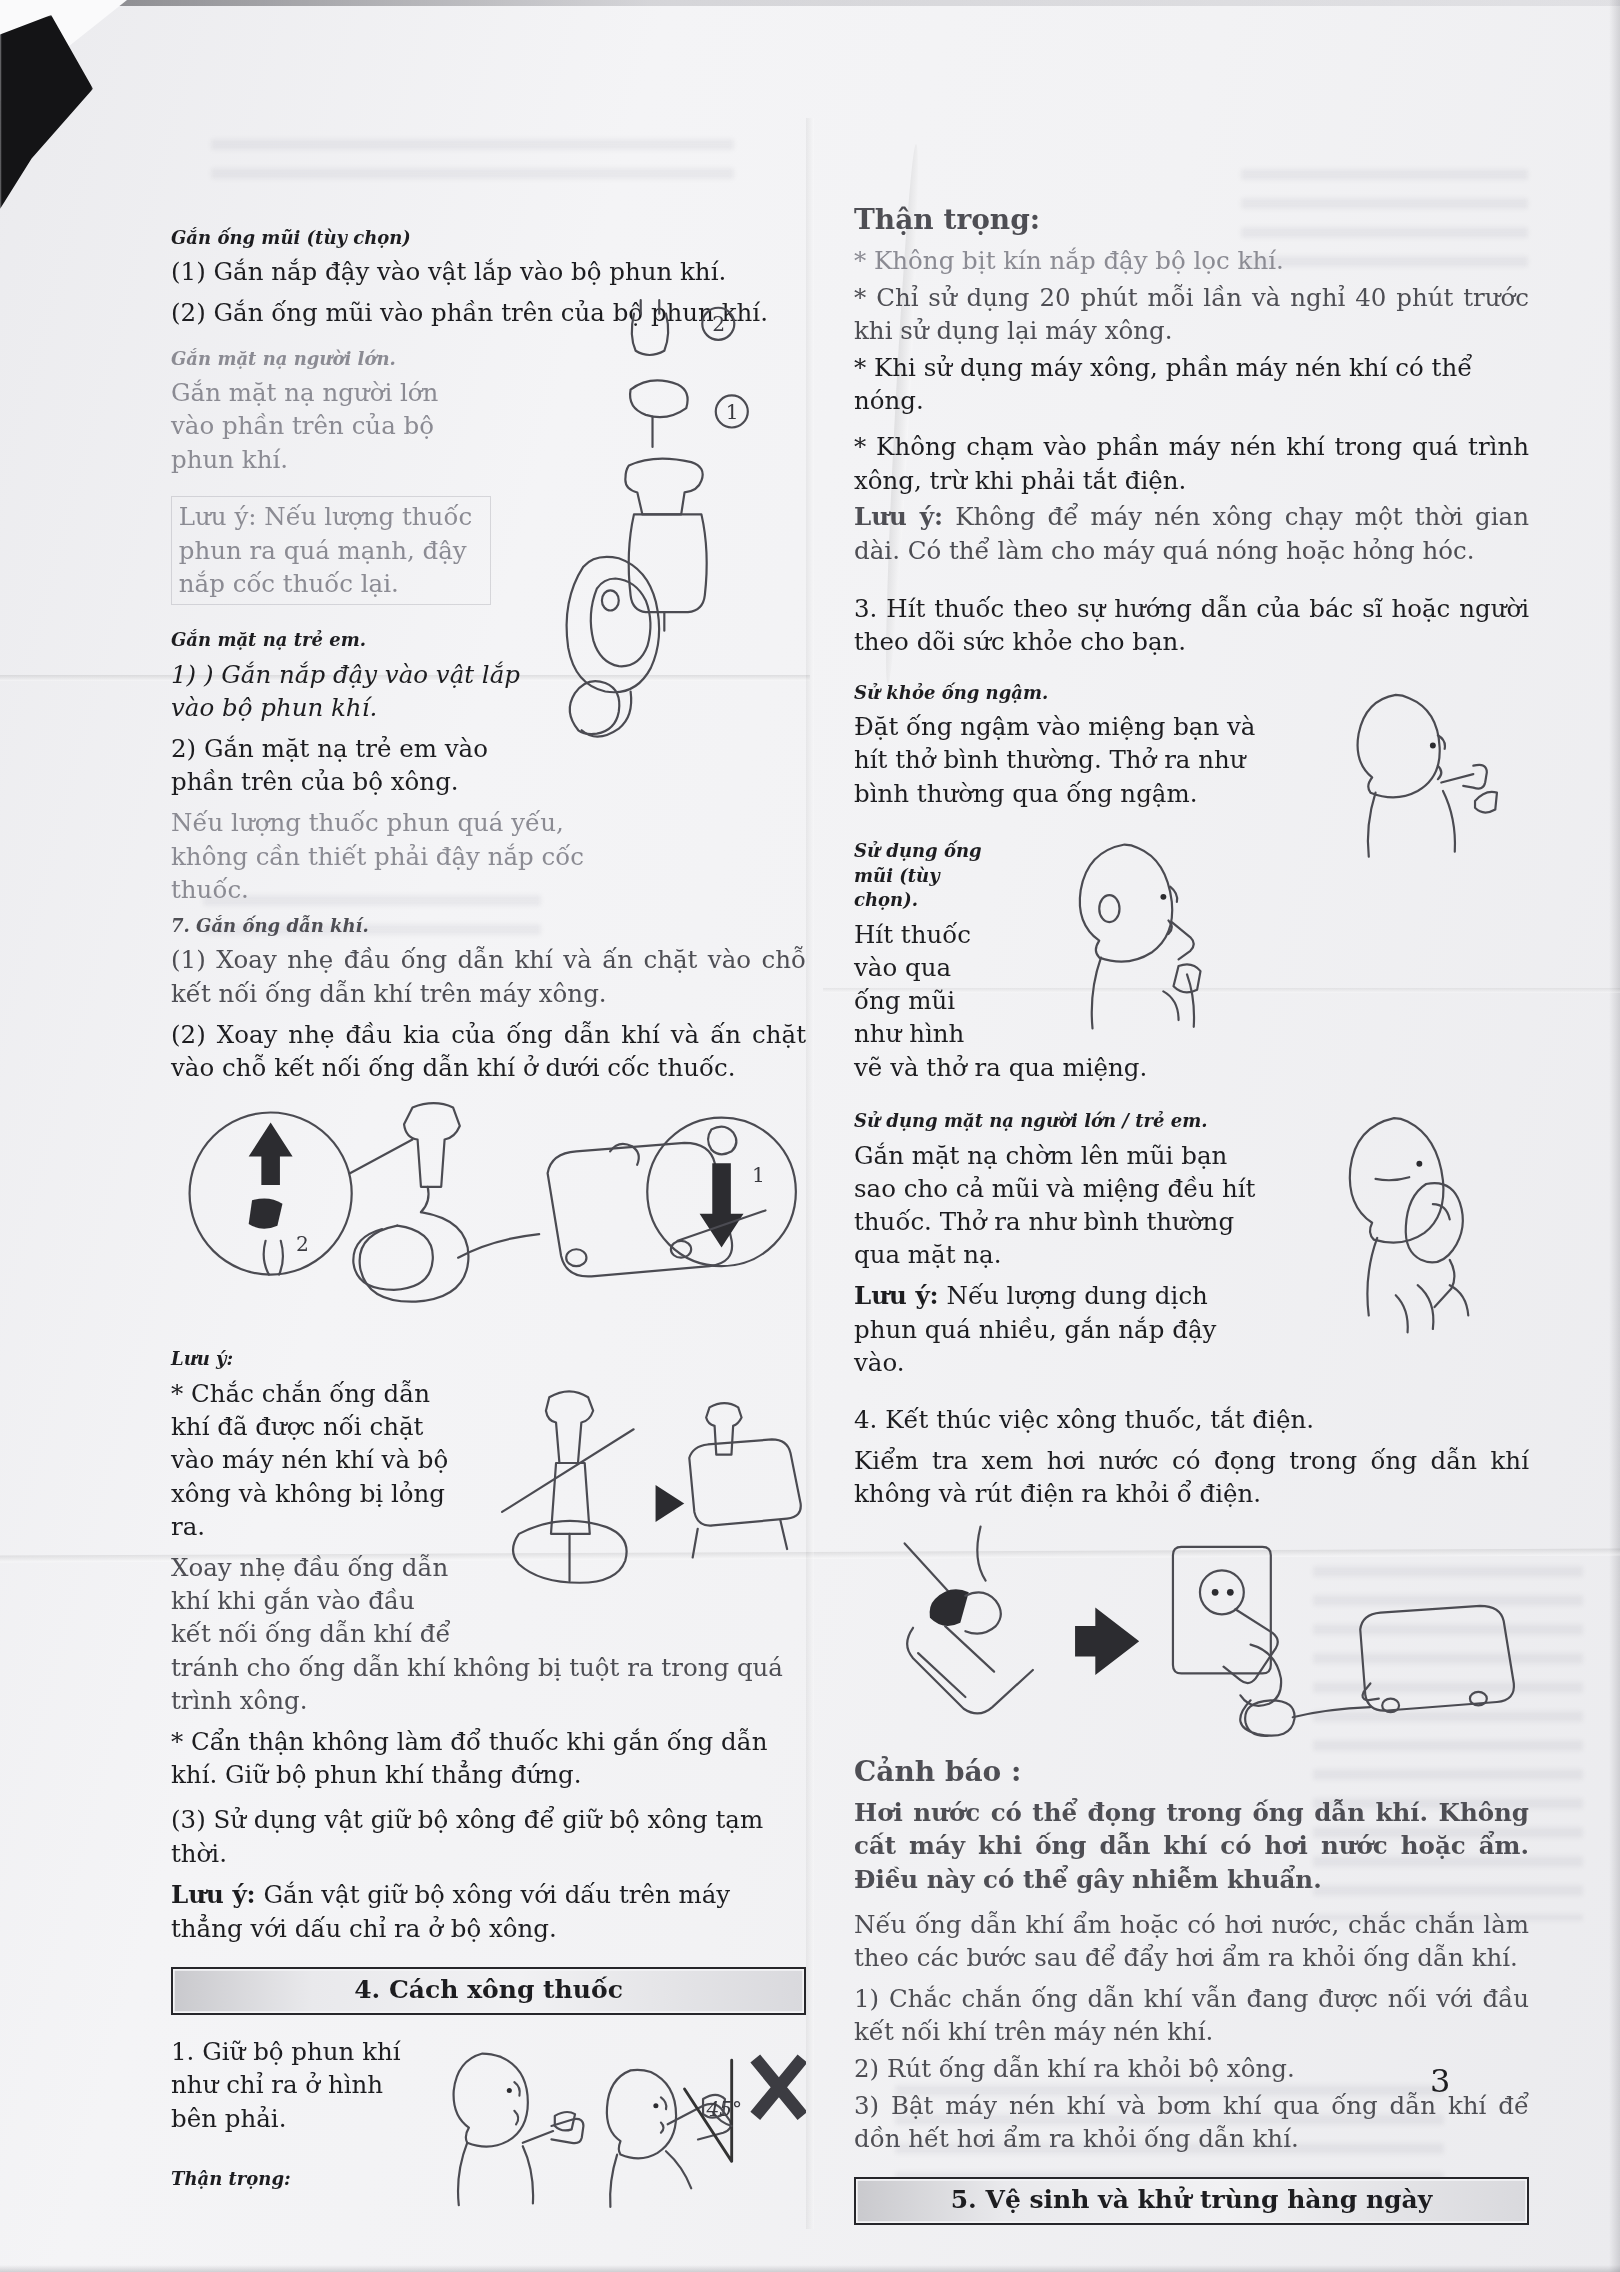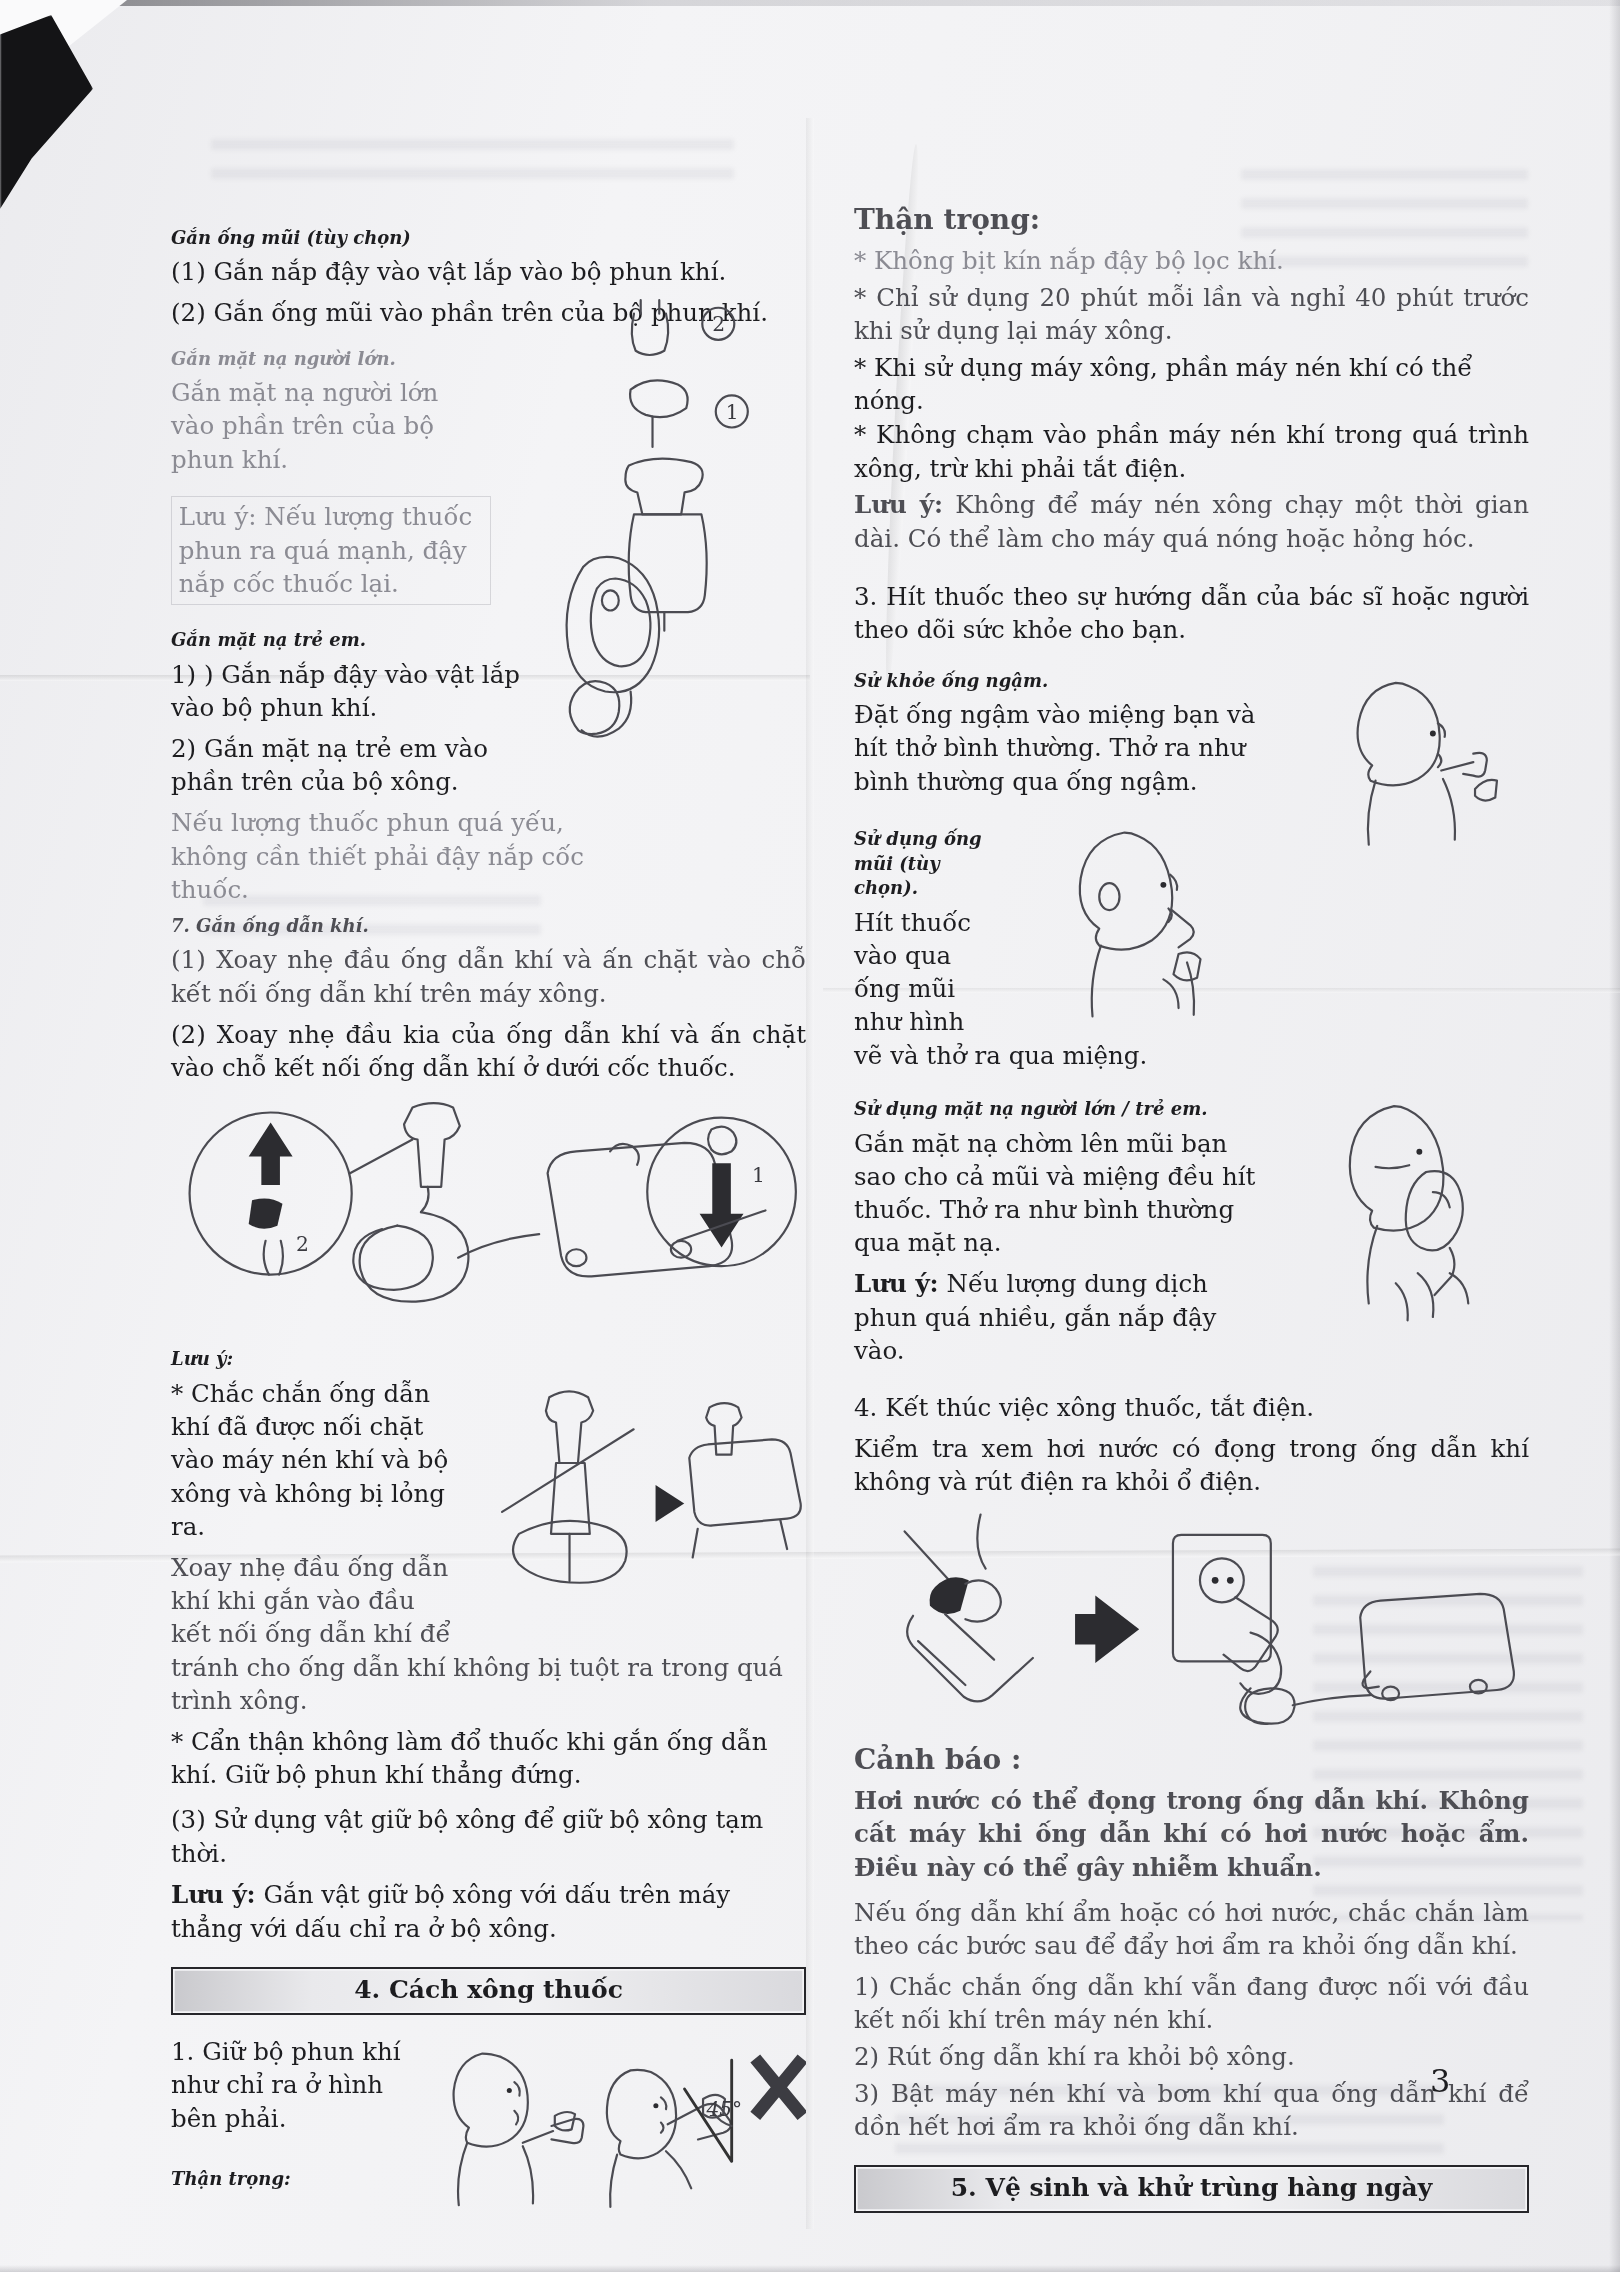--- a/index.html
+++ b/index.html
@@ -100,21 +100,21 @@
         <path class="sk" d="M30 524 q-18 -22 -4 -44 q14 -20 36 -12 q20 8 16 34 q-4 22 -26 26 q-14 2 -22 -4 z"></path>
       </svg>
     </div>
 
     <p class="h-bi faded" style="margin-top:17px;">Gắn mặt nạ người lớn.</p>
     <p class="faded" style="width:279px;">Gắn mặt nạ người lớn vào phần trên của bộ phun khí.</p>
 
     <p class="faded note-frame" style="width:304px;margin-top:20px;">Lưu ý: Nếu lượng thuốc phun ra quá mạnh, đậy nắp cốc thuốc lại.</p>
 
     <p class="h-bi" style="margin-top:23.6px;">Gắn mặt nạ trẻ em.</p>
-    <p style="width:363px;">1) ) Gắn nắp đậy vào vật lắp vào bộ phun khí.</p>
+    <p style="width:363px;font-style:italic;">1) ) Gắn nắp đậy vào vật lắp vào bộ phun khí.</p>
     <p style="width:363px;">2) Gắn mặt nạ trẻ em vào phần trên của bộ xông.</p>
     <p class="faded" style="width:473px;">Nếu lượng thuốc phun quá yếu, không cần thiết phải đậy nắp cốc thuốc.</p>
 
     <p class="h-bi dim" style="clear:both;font-style:italic;">7. Gắn ống dẫn khí.</p>
     <p class="dim jst">(1) Xoay nhẹ đầu ống dẫn khí và ấn chặt vào chỗ kết nối ống dẫn khí trên máy xông.</p>
     <p class="jst">(2) Xoay nhẹ đầu kia của ống dẫn khí và ấn chặt vào chỗ kết nối ống dẫn khí ở dưới cốc thuốc.</p>
 
     <div class="illu" style="width:635px;height:247px;margin:6.8px 0 8.4px 0;">
       <svg width="635" height="247" viewBox="0 0 752 292" style="font-size:29px">
 
@@ -206,21 +206,21 @@
 
     <p class="h-bi" style="margin-top:32px;">Thận trọng:</p>
 
   </div>
 
   <div class="col col-right">
 
     <p class="h-b dim">Thận trọng:</p>
     <p class="faded" style="margin-bottom:3.4px;">* Không bịt kín nắp đậy bộ lọc khí.</p>
     <p class="dim jst" style="margin-bottom:3.4px;">* Chỉ sử dụng 20 phút mỗi lần và nghỉ 40 phút trước khi sử dụng lại máy xông.</p>
-    <p style="margin-bottom:1px;">* Khi sử dụng máy xông, phần máy nén khí có thể nóng.</p>
+    <p style="margin-bottom:13px;">* Khi sử dụng máy xông, phần máy nén khí có thể nóng.</p>
     <p class="jst" style="margin-bottom:3.4px;">* Không chạm vào phần máy nén khí trong quá trình xông, trừ khi phải tắt điện.</p>
     <p class="dim jst">
       <span class="bold">Lưu ý:</span>
       <span>Không để máy nén xông chạy một thời gian dài. Có thể làm cho máy quá nóng hoặc hỏng hóc.</span>
     </p>
 
     <p class="jst" style="margin-top:25px;">3. Hít thuốc theo sự hướng dẫn của bác sĩ hoặc người theo dõi sức khỏe cho bạn.</p>
 
     <div class="illu fl-r" style="width:253px;height:194px;margin:17px 0 5px 8.4px;">
       <svg width="253" height="194" viewBox="0 0 300 230">

